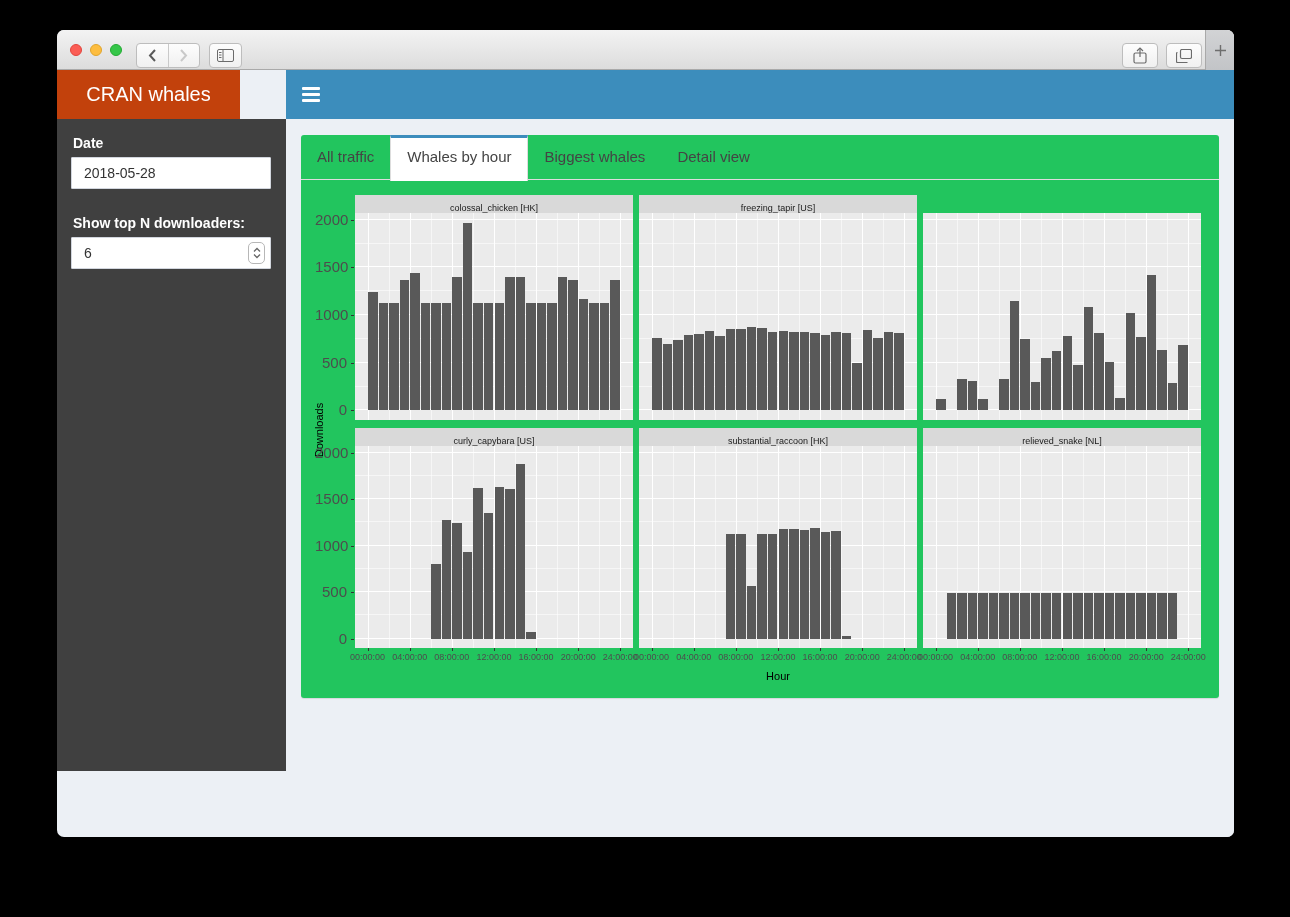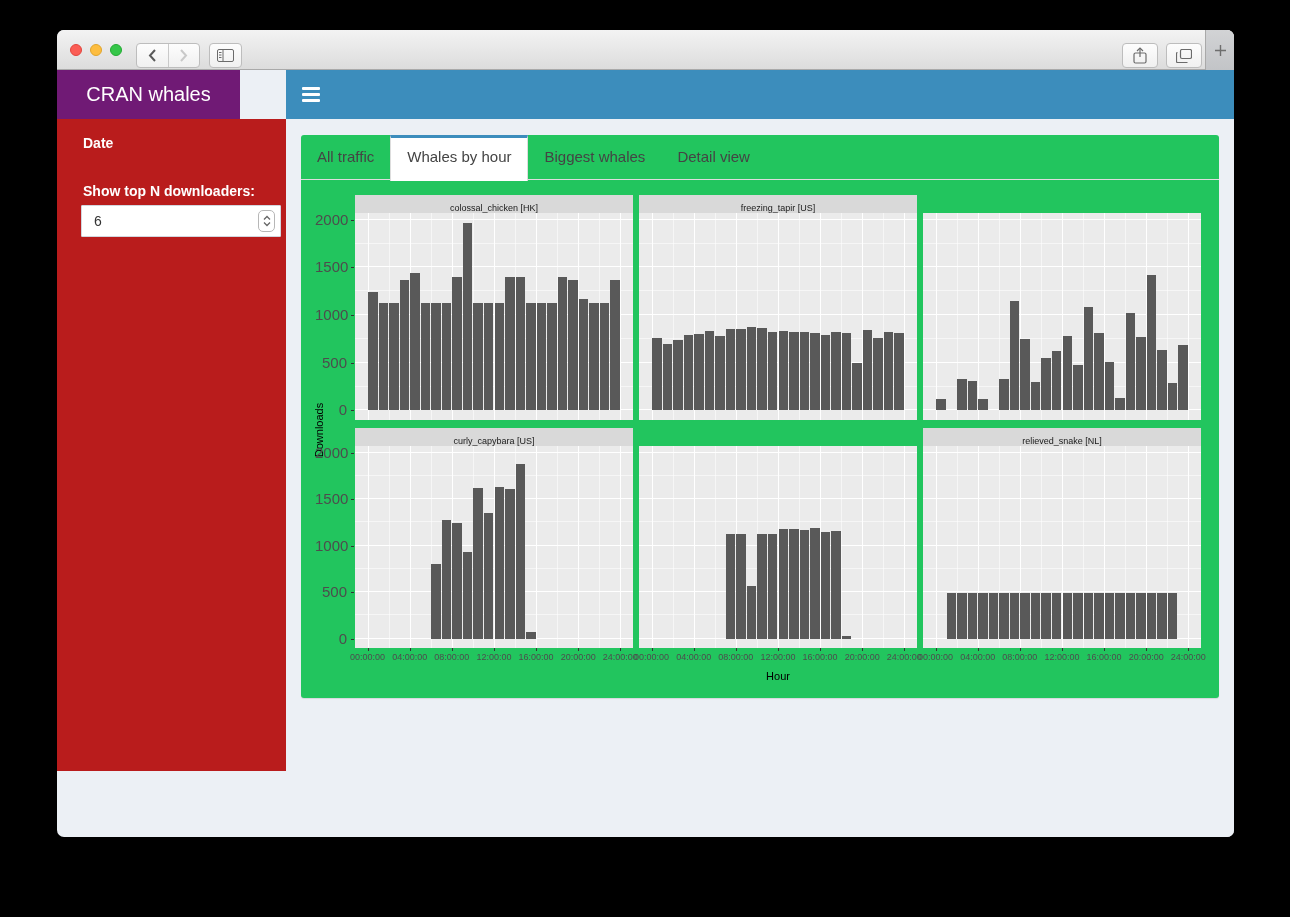--- a/index.html
+++ b/index.html
@@ -25,28 +25,28 @@
   .btn-tabs{left:1109px;width:36px;}
   .urlfield{position:absolute;left:343px;top:13px;width:480px;height:25px;background:#fff;border:1px solid #c6c6c6;
     border-radius:5px;display:flex;align-items:center;justify-content:center;gap:5px;}
   .urltext{font-size:13px;color:#2b2b2b;}
   .reload{position:absolute;right:7px;top:4px;}
   .newtab{position:absolute;right:0;top:0;width:29px;height:40px;background:linear-gradient(#d2d3d5,#c2c4c7);
     border-left:1px solid #a9a9a9;display:flex;align-items:center;justify-content:center;}
 
   
   .app-header{position:absolute;left:0;top:40px;width:1177px;height:49px;}
-  .logo{position:absolute;left:0;top:0;width:183px;height:49px;background:#701a75;color:#fff;
+  .logo{position:absolute;left:0;top:0;width:183px;height:49px;background:#c2410c;color:#fff;
     font-size:20px;display:flex;align-items:center;justify-content:center;}
   .navbar{position:absolute;left:229px;top:0;width:948px;height:49px;background:#3c8dbc;}
   .hamburger{position:absolute;left:16px;top:17px;width:18px;height:15px;cursor:pointer;}
   .hamburger span{display:block;height:3px;background:#fff;margin-bottom:3px;border-radius:1px;}
 
   
-  .sidebar{position:absolute;left:0;top:89px;width:229px;height:652px;background:#b91c1c;padding:16px 24px;}
+  .sidebar{position:absolute;left:0;top:89px;width:229px;height:652px;background:#404040;padding:16px 14px;}
   .side-label{display:block;color:#fff;font-weight:bold;font-size:14px;margin:0 2px 6px 2px;}
   .text-input{width:200px;height:32px;border:1px solid #d2d6de;border-radius:1px;padding:6px 12px;
     font-size:14px;color:#333;background:#fff;outline:none;}
   .gap{height:26px;}
   .numwrap{position:relative;width:200px;}
   .stepper{position:absolute;right:6px;top:5px;width:17px;height:22px;background:#fff;border:1px solid #b7b7b7;
     border-radius:5px;display:flex;flex-direction:column;align-items:center;justify-content:center;}
 
   
   .content{position:absolute;left:229px;top:89px;width:948px;height:718px;background:#ecf0f5;}
@@ -137,20 +137,21 @@
         <div class="hamburger">
           <span></span>
             <span></span>
             <span></span>
         </div>
       </div>
     </div>
 
     <div class="sidebar">
       <label class="side-label">Date</label>
+      <input class="text-input" value="2018-05-28" style="">
       <div class="gap"></div>
       <label class="side-label">Show top N downloaders:</label>
       <div class="numwrap">
         <input class="text-input" value="6" style="">
         <span class="stepper">
           <svg width="8" height="6" viewBox="0 0 8 6">
               <polyline points="1,4.5 4,1.5 7,4.5" fill="none" stroke="#666" stroke-width="1.3"></polyline>
             </svg>
           <svg width="8" height="6" viewBox="0 0 8 6">
               <polyline points="1,1.5 4,4.5 7,1.5" fill="none" stroke="#666" stroke-width="1.3"></polyline>
@@ -347,20 +348,23 @@
               <div class="bar" style="left: 76.3447px; width: 9.47727px; bottom: 9.30876px; height: 74.47px;"></div>
               <div class="bar" style="left: 86.875px; width: 9.47727px; bottom: 9.30876px; height: 119.152px;"></div>
               <div class="bar" style="left: 97.4053px; width: 9.47727px; bottom: 9.30876px; height: 115.429px;"></div>
               <div class="bar" style="left: 107.936px; width: 9.47727px; bottom: 9.30876px; height: 86.5714px;"></div>
               <div class="bar" style="left: 118.466px; width: 9.47727px; bottom: 9.30876px; height: 150.802px;"></div>
               <div class="bar" style="left: 128.996px; width: 9.47727px; bottom: 9.30876px; height: 125.668px;"></div>
               <div class="bar" style="left: 139.527px; width: 9.47727px; bottom: 9.30876px; height: 151.733px;"></div>
               <div class="bar" style="left: 150.057px; width: 9.47727px; bottom: 9.30876px; height: 149.871px;"></div>
               <div class="bar" style="left: 160.587px; width: 9.47727px; bottom: 9.30876px; height: 175.005px;"></div>
               <div class="bar" style="left: 171.117px; width: 9.47727px; bottom: 9.30876px; height: 6.51613px;"></div>
+            </div>
+            <div class="strip" style="left: 328px; top: 243px; width: 278px; height: 18px;">
+              <div class="strip-label">substantial_raccoon [HK]</div>
             </div>
             <div class="panel" style="left: 328px; top: 261px; width: 278px; height: 202px;">
               <div class="hgrid minor" style="bottom: 32.5806px;"></div>
               <div class="hgrid minor" style="bottom: 79.1244px;"></div>
               <div class="hgrid minor" style="bottom: 125.668px;"></div>
               <div class="hgrid minor" style="bottom: 172.212px;"></div>
               <div class="hgrid" style="bottom: 9.30876px;"></div>
               <div class="hgrid" style="bottom: 55.8525px;"></div>
               <div class="hgrid" style="bottom: 102.396px;"></div>
               <div class="hgrid" style="bottom: 148.94px;"></div>

